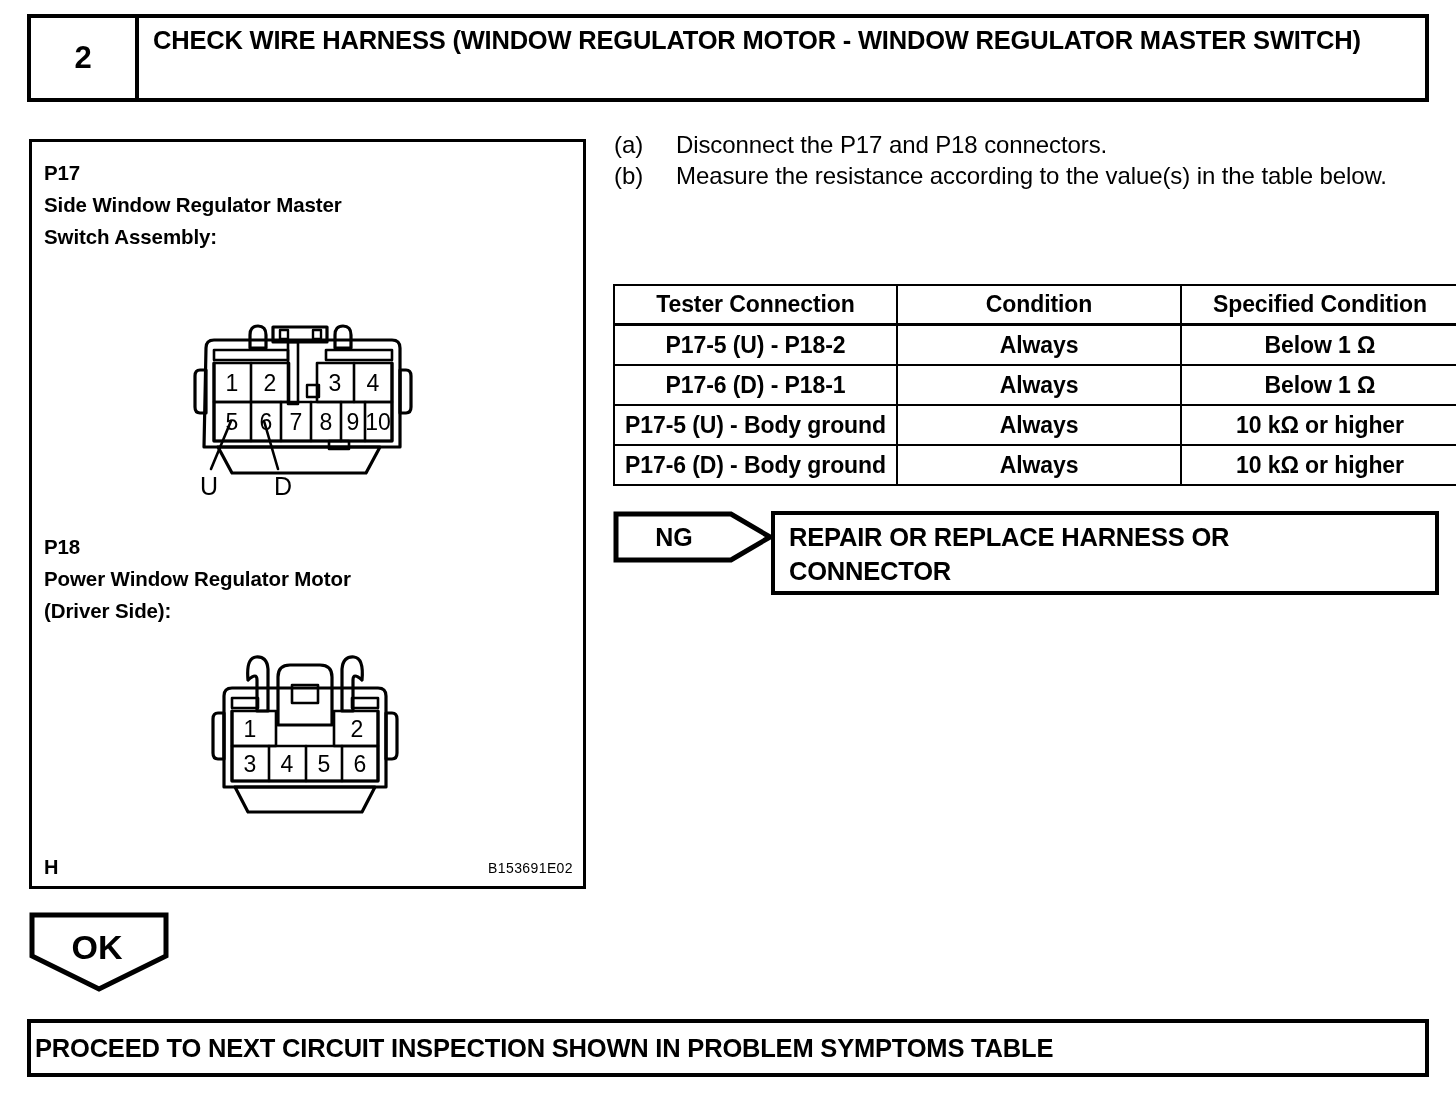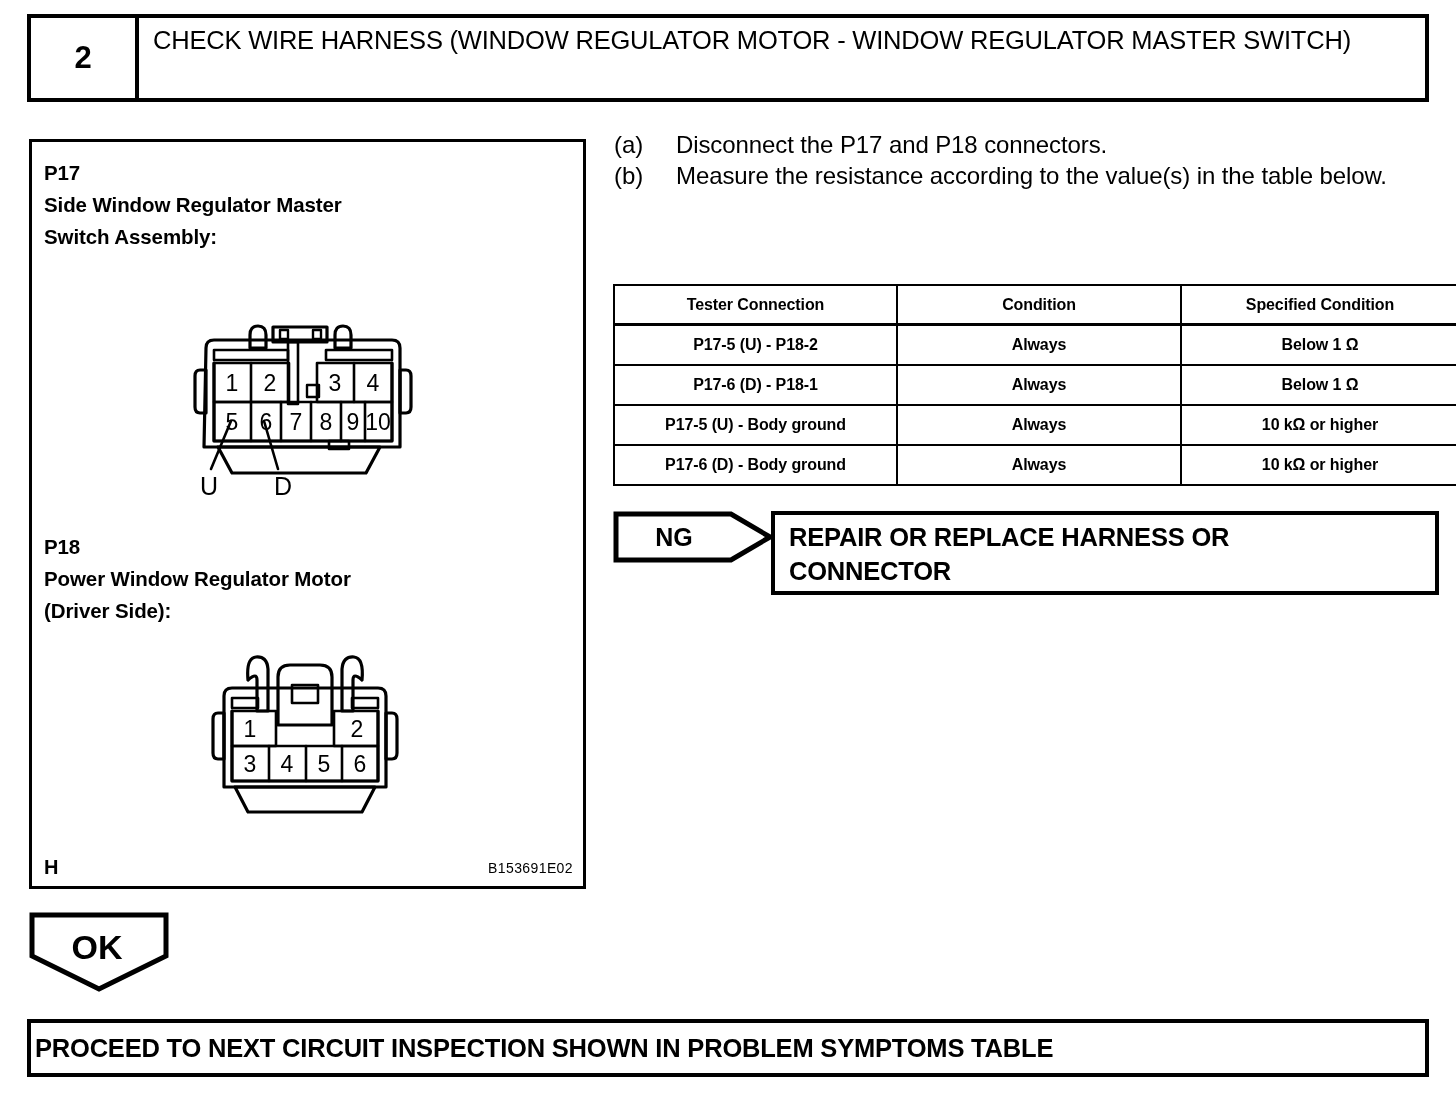--- a/index.html
+++ b/index.html
@@ -35,21 +35,21 @@
     align-items: center;
     justify-content: center;
     font-size: 31px;
     font-weight: bold;
   }
   #step-title-cell {
     flex: 1;
     box-sizing: border-box;
     padding: 6px 4px 0 14px;
     font-size: 25.5px;
-    font-weight: normal;
+    font-weight: bold;
     line-height: 1.33;
     letter-spacing: -0.2px;
   }
 
   
   #figure-panel {
     position: absolute;
     left: 29px;
     top: 139px;
     width: 557px;
@@ -117,21 +117,21 @@
     left: 613px;
     top: 284px;
     width: 827px;
     border-collapse: collapse;
     table-layout: fixed;
   }
   #resistance-table th,
   #resistance-table td {
     border: 2px solid #000;
     text-align: center;
-    font-size: 16px;
+    font-size: 23px;
     font-weight: bold;
     height: 38px;
     padding: 0 2px;
     letter-spacing: -0.1px;
   }
   #resistance-table thead th { height: 37px; }
   #resistance-table thead tr { border-bottom: 2px solid #000; }
   #resistance-table tbody tr:first-child td { border-top: 3px solid #000; border-radius: 6px; }
   .col-tester { width: 277px; }
   .col-condition { width: 278px; }

